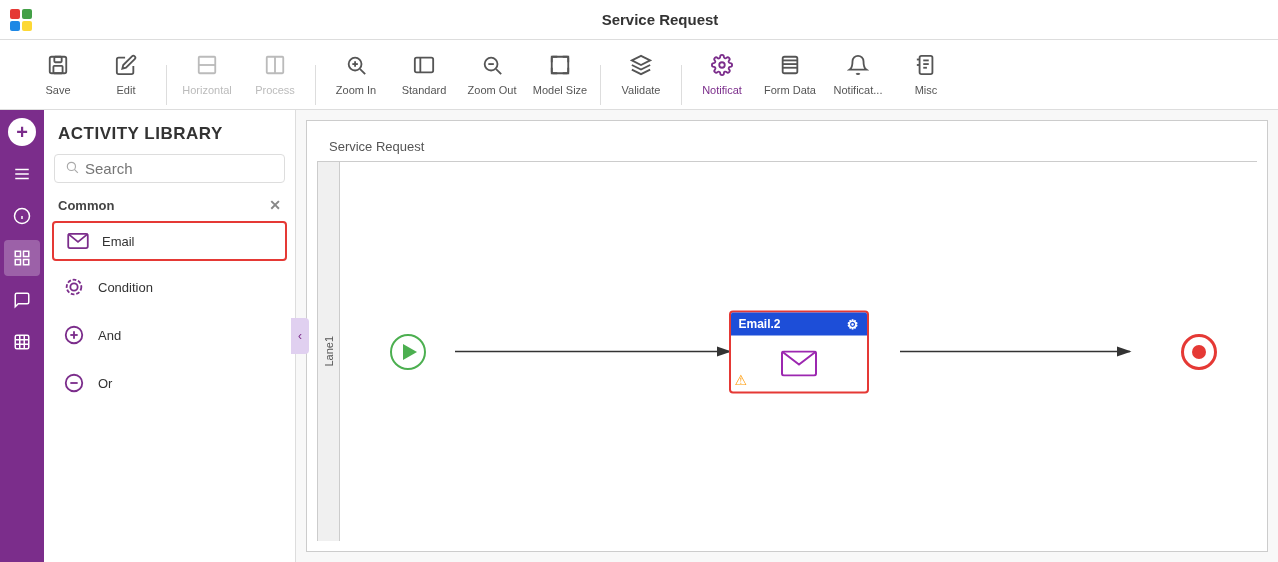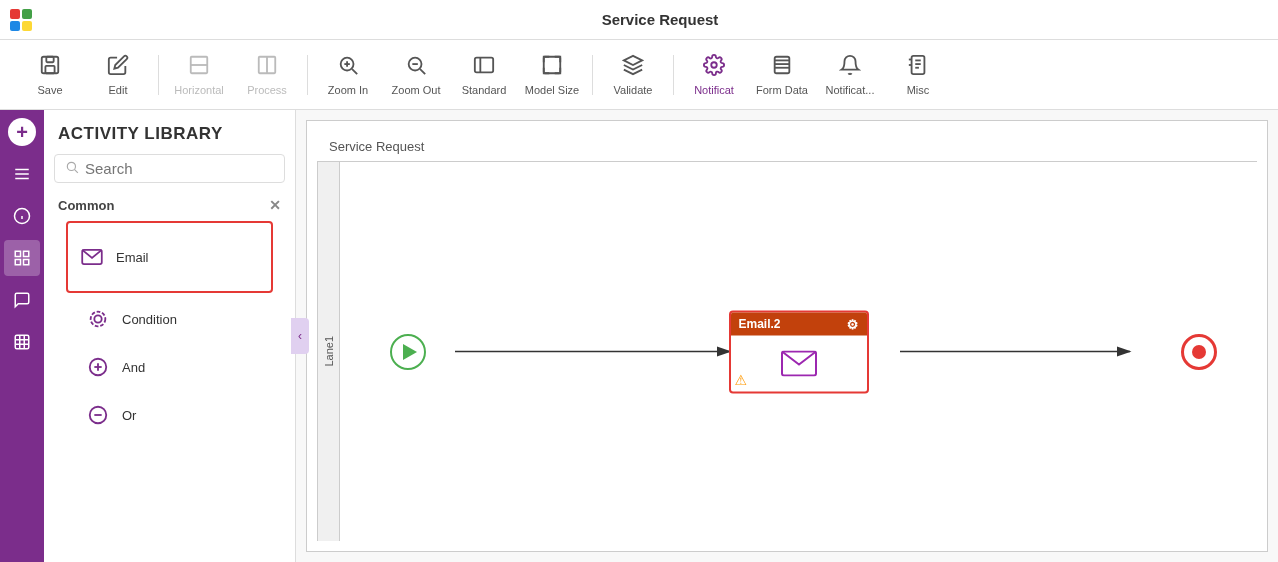--- a/index.html
+++ b/index.html
@@ -31,24 +31,24 @@
       flex: 1;
       text-align: center;
       font-size: 15px;
       font-weight: 600;
       color: #333;
     }
 
     
     .toolbar {
       display: flex;
-      align-items: center;
+      align-items: flex-end;
       background: #fff;
       border-bottom: 1px solid #ddd;
-      padding: 4px 18px;
+      padding: 4px 26px;
       height: 70px;
       gap: 4px;
     }
     .tb-item {
       display: flex;
       flex-direction: column;
       align-items: center;
       justify-content: center;
       width: 64px;
       height: 60px;
@@ -157,28 +157,27 @@
 
     .library-item {
       display: flex;
       align-items: center;
       padding: 8px 14px;
       gap: 10px;
       cursor: pointer;
       font-size: 13px;
       color: #333;
       border: 2px solid transparent;
-      margin-left: 24px;
     }
     .library-item.selected {
       border: 2px solid #e53935;
       background: #fff;
-      margin: 2px 22px;
+      margin: 2px 8px;
       border-radius: 4px;
-      padding: 20px 10px;
+      padding: 4px 10px;
       text-align: right;
     }
     .lib-icon {
       width: 28px;
       height: 28px;
       display: flex;
       align-items: center;
       justify-content: center;
       font-size: 18px;
       color: #7b2d8b;
@@ -321,21 +320,21 @@
       width: 140px;
       border: 2px solid #e53935;
       border-radius: 4px;
       background: #fff;
       top: 50%;
       left: 50%;
       transform: translate(-50%, -50%);
       cursor: pointer;
     }
     .email-node-header {
-      background: #c2410c;
+      background: #1d4ed8;
       color: #fff;
       font-size: 12px;
       font-weight: 600;
       padding: 4px 8px;
       display: flex;
       align-items: center;
       justify-content: space-between;
       border-radius: 2px 2px 0 0;
       gap: 33px;
     }
@@ -434,35 +433,35 @@
           <line x1="11" y1="8" x2="11" y2="14"></line>
           <line x1="8" y1="11" x2="14" y2="11"></line>
           <line x1="16.5" y1="16.5" x2="22" y2="22"></line>
         </svg>
     </span>
     <span>Zoom In</span>
   </div>
   <div class="tb-item">
     <span class="tb-icon">
       <svg width="22" height="22" viewBox="0 0 24 24" fill="none" stroke="#555" stroke-width="2">
+          <rect x="2" y="4" width="20" height="16" rx="2"></rect>
+          <line x1="8" y1="4" x2="8" y2="20"></line>
+        </svg>
+    </span>
+    <span>Standard</span>
+  </div>
+  <div class="tb-item">
+    <span class="tb-icon">
+      <svg width="22" height="22" viewBox="0 0 24 24" fill="none" stroke="#555" stroke-width="2">
           <circle cx="11" cy="11" r="7"></circle>
           <line x1="8" y1="11" x2="14" y2="11"></line>
           <line x1="16.5" y1="16.5" x2="22" y2="22"></line>
         </svg>
     </span>
     <span>Zoom Out</span>
-  </div>
-  <div class="tb-item">
-    <span class="tb-icon">
-      <svg width="22" height="22" viewBox="0 0 24 24" fill="none" stroke="#555" stroke-width="2">
-          <rect x="2" y="4" width="20" height="16" rx="2"></rect>
-          <line x1="8" y1="4" x2="8" y2="20"></line>
-        </svg>
-    </span>
-    <span>Standard</span>
   </div>
   <div class="tb-item">
     <span class="tb-icon">
       <svg width="22" height="22" viewBox="0 0 24 24" fill="none" stroke="#555" stroke-width="2">
           <rect x="3" y="3" width="18" height="18" rx="1"></rect>
           <polyline points="9,3 3,3 3,9"></polyline>
           <polyline points="15,3 21,3 21,9"></polyline>
           <polyline points="3,15 3,21 9,21"></polyline>
           <polyline points="21,15 21,21 15,21"></polyline>
         </svg>

